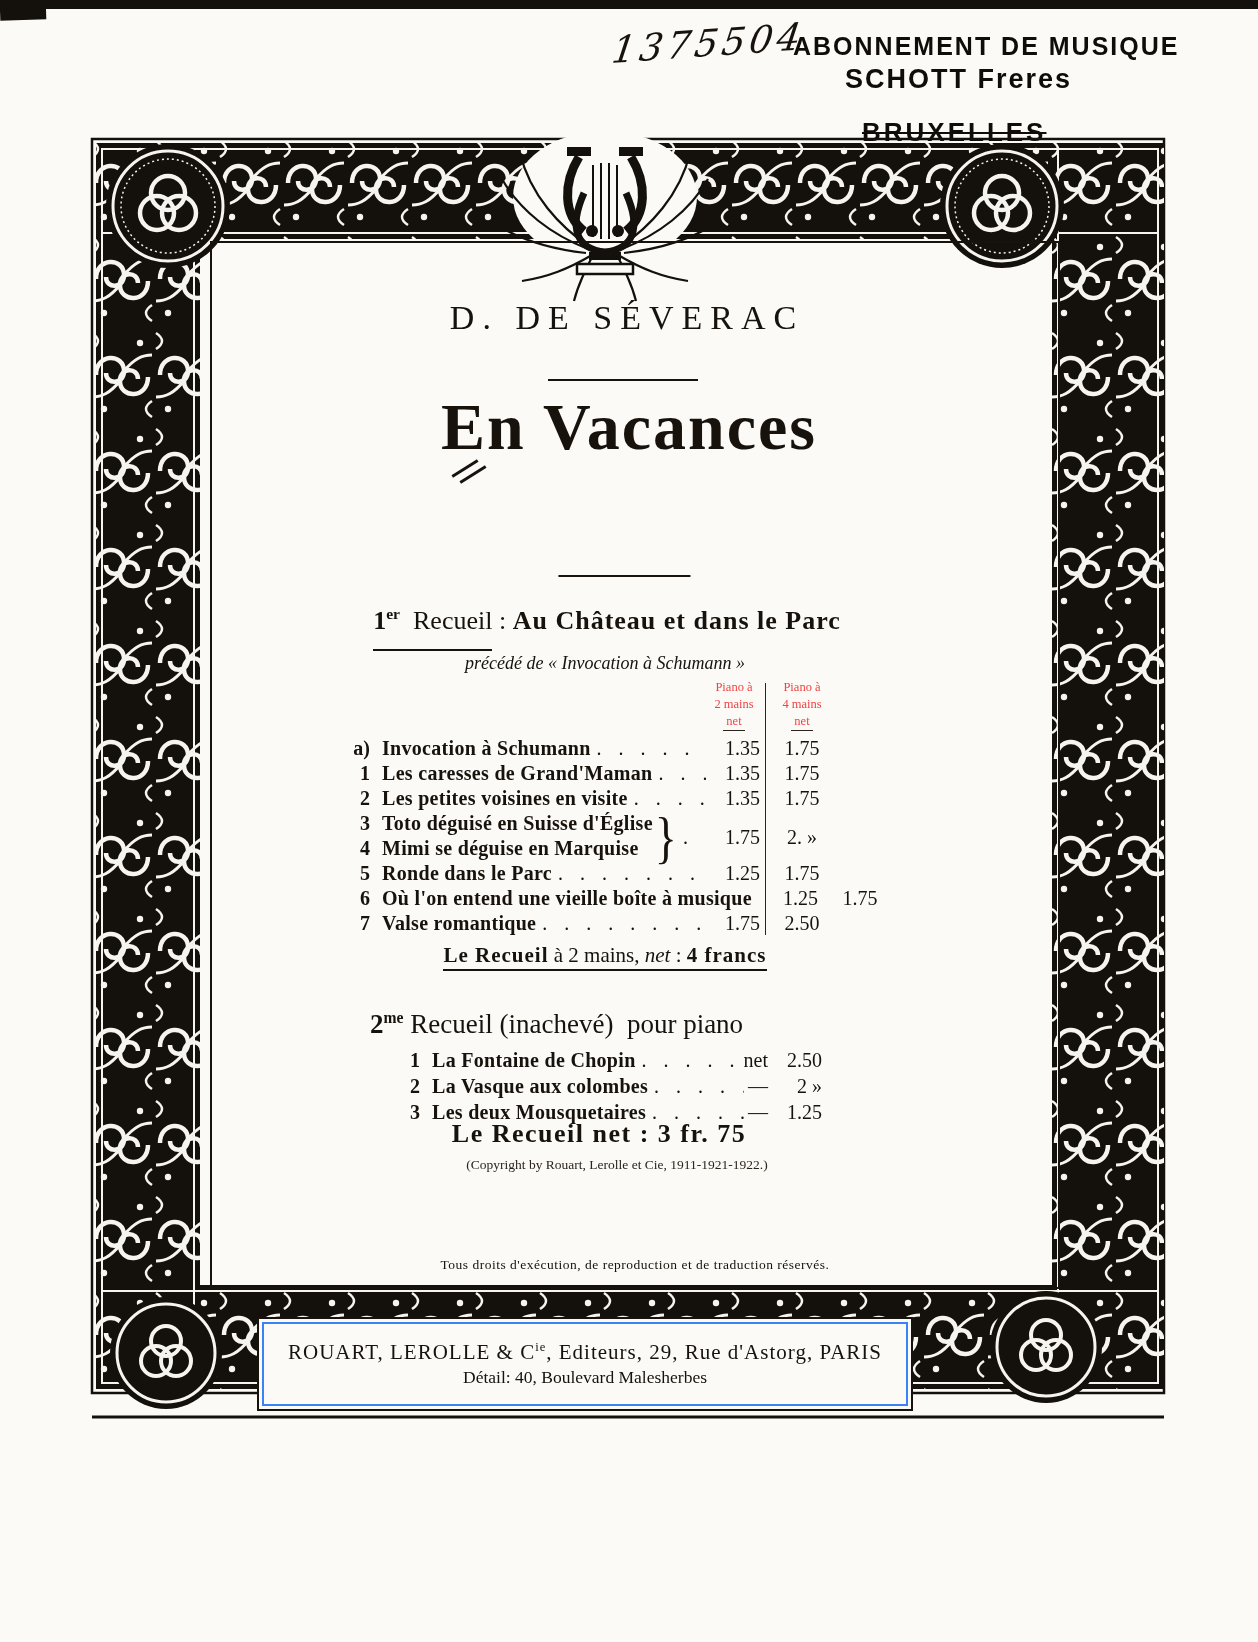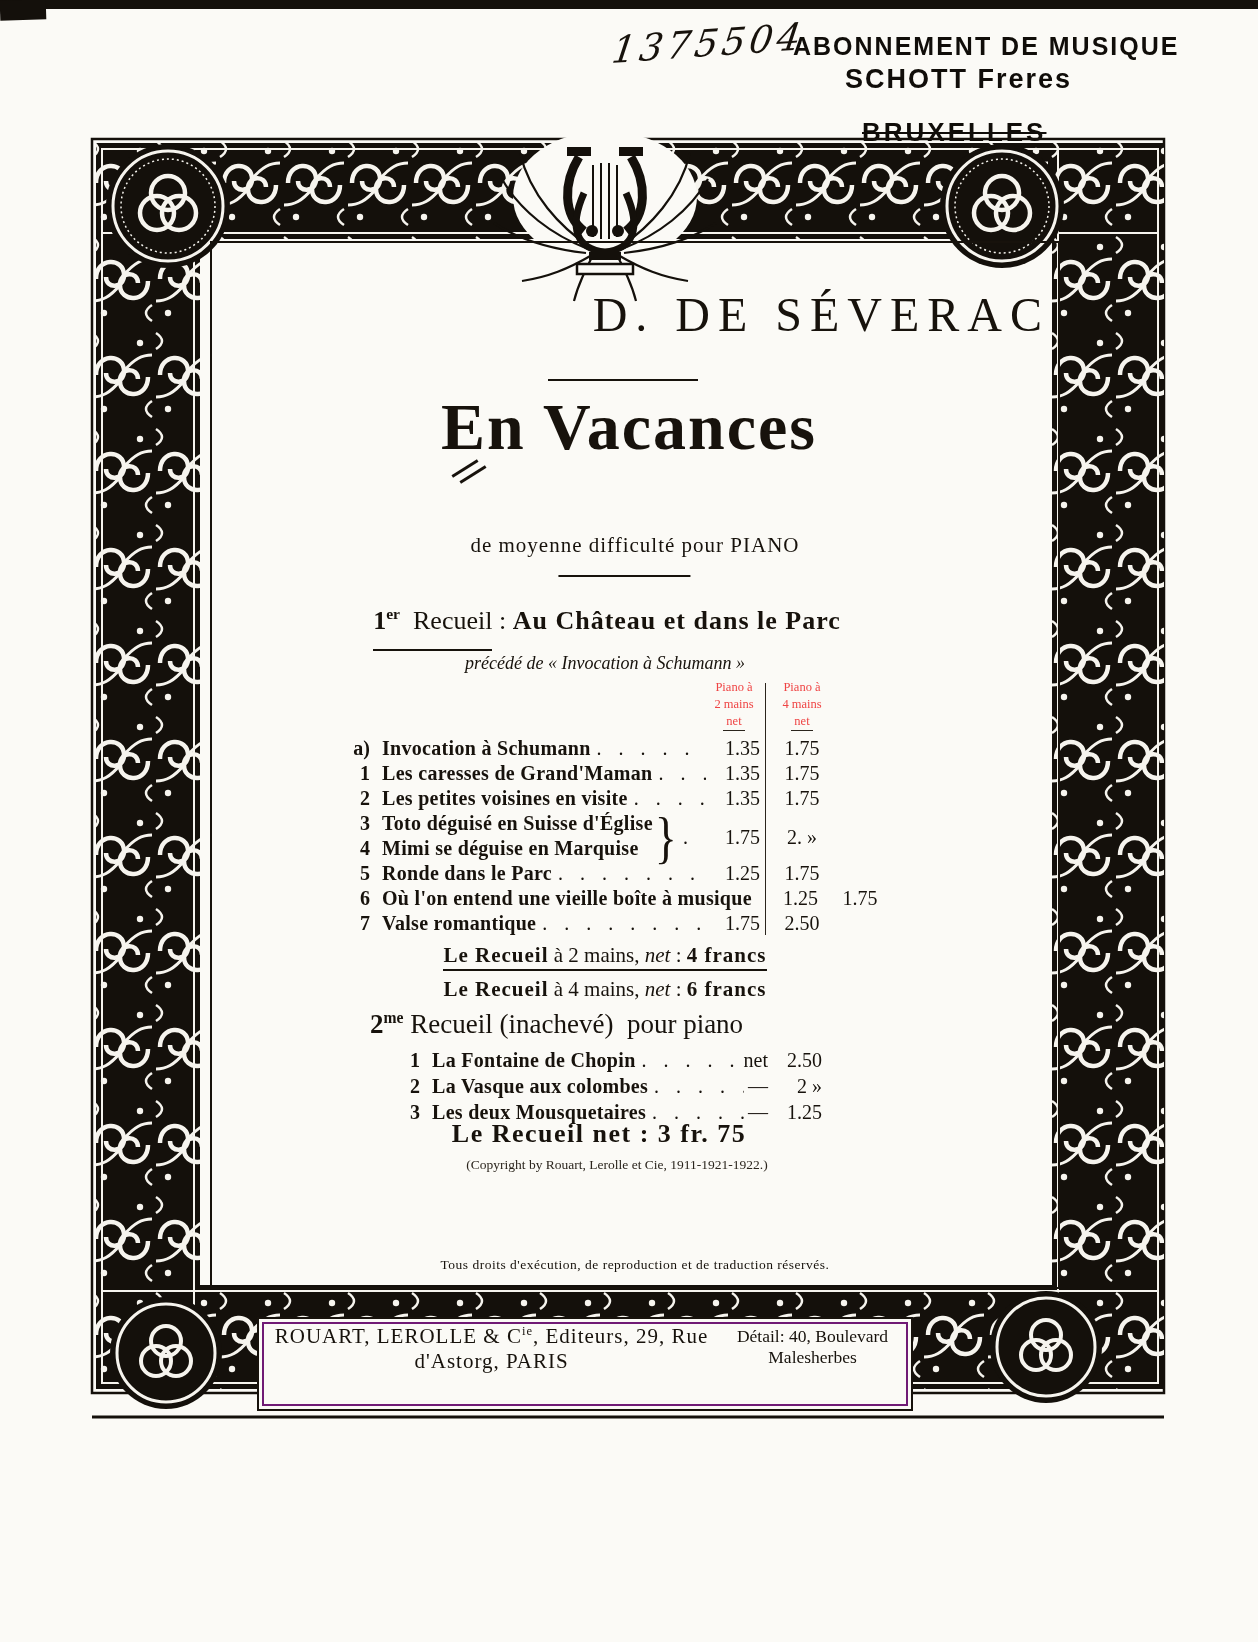--- a/index.html
+++ b/index.html
@@ -17,21 +17,21 @@
   .stamp3{position:absolute;left:862px;top:117px;font-size:26px;letter-spacing:3px;text-decoration:line-through;}
 
   
   .frame{position:absolute;left:90px;top:135px;width:1080px;height:1290px;z-index:2;}
 
   
   .inner{position:absolute;left:210px;top:241px;width:846px;height:1044px;
          border:2.5px solid #17120c;z-index:3;}
   .cblock{position:absolute;left:0;width:100%;text-align:center;}
 
-  .composer{top:44px;font-size:48px;letter-spacing:8px;transform:translateX(-8px);text-align:right;}
+  .composer{top:56px;font-size:34px;letter-spacing:8px;transform:translateX(-8px);}
   .rule{position:absolute;left:50%;height:2px;background:#17120c;transform:translateX(-58%);}
   .rule1{top:136px;width:150px;}
   .rule2{top:332px;width:132px;}
   .pen-slash{position:absolute;left:238px;top:224px;width:30px;height:3px;background:#17120c;
              transform:rotate(-32deg);}
   .pen-slash2{left:246px;top:230px;}
   .title{top:146px;font-size:66px;font-weight:bold;letter-spacing:2px;transform:translateX(-6px);}
   .subtitle{top:244px;font-size:30px;letter-spacing:1px;}
   .line3{top:290px;font-size:21px;letter-spacing:1px;}
 
@@ -75,22 +75,22 @@
   .r2table{position:absolute;left:178px;top:806px;width:432px;font-size:20px;z-index:3;}
   .r2row{display:flex;align-items:baseline;height:26px;}
   .pfx{flex:none;padding:0 8px 0 4px;}
   .pr{flex:none;width:46px;text-align:right;}
   .recap-net{top:876px;font-size:26px;font-weight:bold;letter-spacing:1.5px;transform:translateX(-36px);}
   .copyright{top:914px;font-size:13.5px;color:#2a241c;transform:translateX(-18px);}
   .rights{top:1014px;font-size:13.5px;letter-spacing:.5px;}
 
   
   .pubbox{position:absolute;left:262px;top:1322px;width:642px;height:80px;background:#fbfaf6;
-          border:2px solid #701a75;box-shadow:0 0 0 3px #fbfaf6,0 0 0 5px #17120c;z-index:4;
-          display:flex;flex-direction:row;justify-content:center;text-align:center;}
+          border:2px solid #3b82f6;box-shadow:0 0 0 3px #fbfaf6,0 0 0 5px #17120c;z-index:4;
+          display:flex;flex-direction:column;justify-content:center;text-align:center;}
   .publine1{font-size:21px;letter-spacing:1px;}
   .publine2{font-size:17.5px;margin-top:2px;}
   .pubbox sup{font-size:60%;}
 </style>
 </head>
 <body>
 
 <div class="page">
 
   <div class="scan-edge"></div>
@@ -202,21 +202,20 @@
 
   <div class="inner">
 
     <div class="cblock composer">D. DE SÉVERAC</div>
     <div class="rule rule1"></div>
 
     <div class="cblock title">En Vacances</div>
     <div class="pen-slash"></div>
     <div class="pen-slash pen-slash2"></div>
 
-    <div class="cblock line3">de moyenne difficulté pour PIANO</div>
     <div class="rule rule2"></div>
 
     <div class="cblock sect1">
       <span class="u-part"><span class="numpart">1</span><sup>er</sup>&nbsp;&nbsp;<span>Recueil</span></span>
       <span>:</span>
       <span class="bold-title">Au Château et dans le Parc</span>
     </div>
     <div class="cblock preceded">précédé de « Invocation à Schumann »</div>
 
     <div class="ptable">
@@ -298,27 +297,20 @@
       </div>
     </div>
 
     <div class="cblock recap recap2">
       <span class="u-line"><span class="b">Le Recueil</span>
       <span>à 2 mains,</span>
       <span class="i">net</span>
       <span>:</span>
       <span class="b">4 francs</span></span>
     </div>
-    <div class="cblock recap recap4">
-      <span class="b">Le Recueil</span>
-      <span>à 4 mains,</span>
-      <span class="i">net</span>
-      <span>:</span>
-      <span class="b">6 francs</span>
-    </div>
 
     <div class="sect2">
       <span class="numpart">2</span><sup>me</sup>
       <span>Recueil (inachevé)</span>&nbsp;
       <span>pour piano</span>
     </div>
 
     <div class="r2table">
       <div class="r2row">
         <span class="num">1</span>

